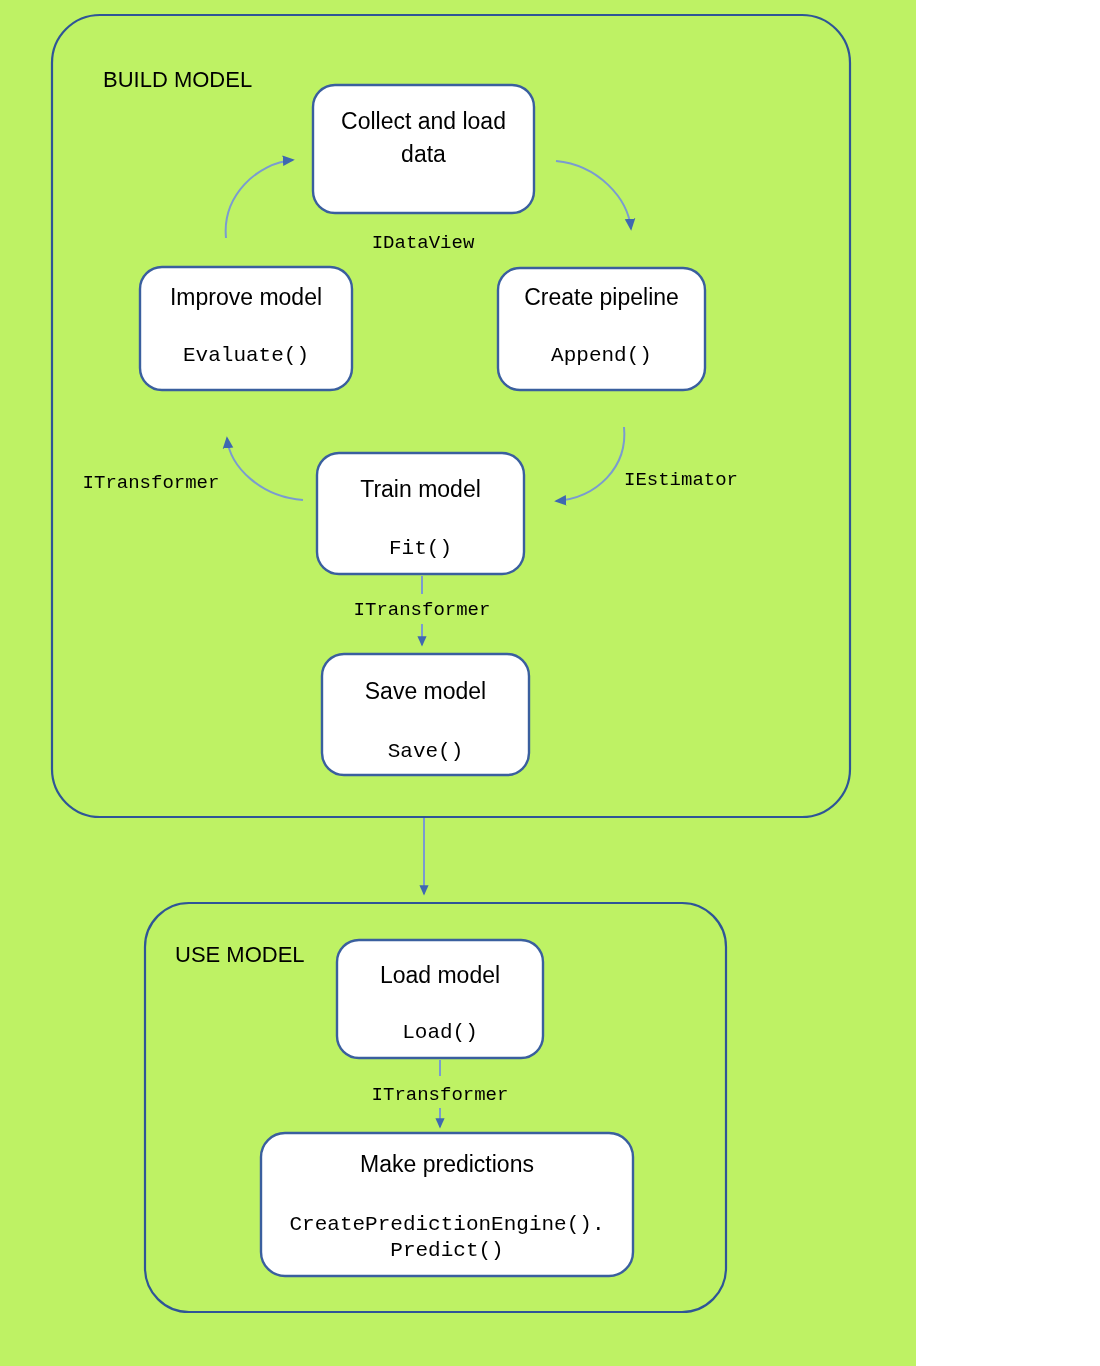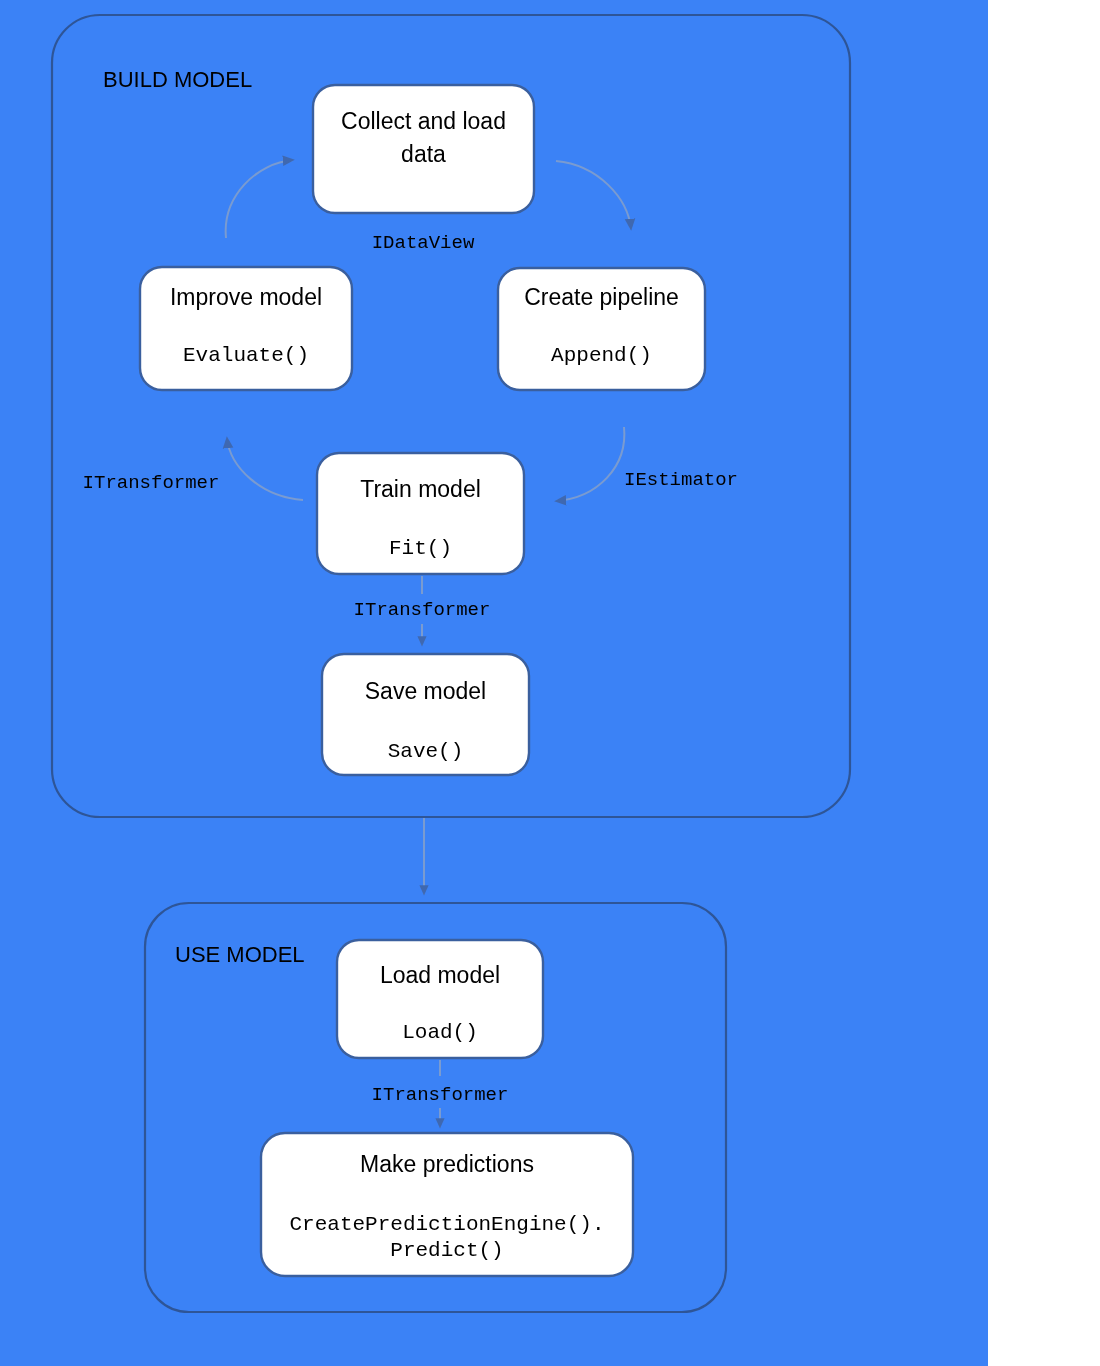--- a/index.html
+++ b/index.html
@@ -2,23 +2,23 @@
 <html><head>
 <meta charset="utf-8">
 <style>
   html, body {
     margin: 0;
     padding: 0;
     background: #ffffff;
   }
   #canvas {
     position: relative;
-    width: 988px;
+    width: 916px;
     height: 1366px;
-    background: #3b82f6;
+    background: #bef264;
     overflow: hidden;
     font-family: "Liberation Sans", sans-serif;
   }
   svg#diagram {
     position: absolute;
     top: 0;
     left: 0;
     width: 1100px;
     height: 1366px;
   }

